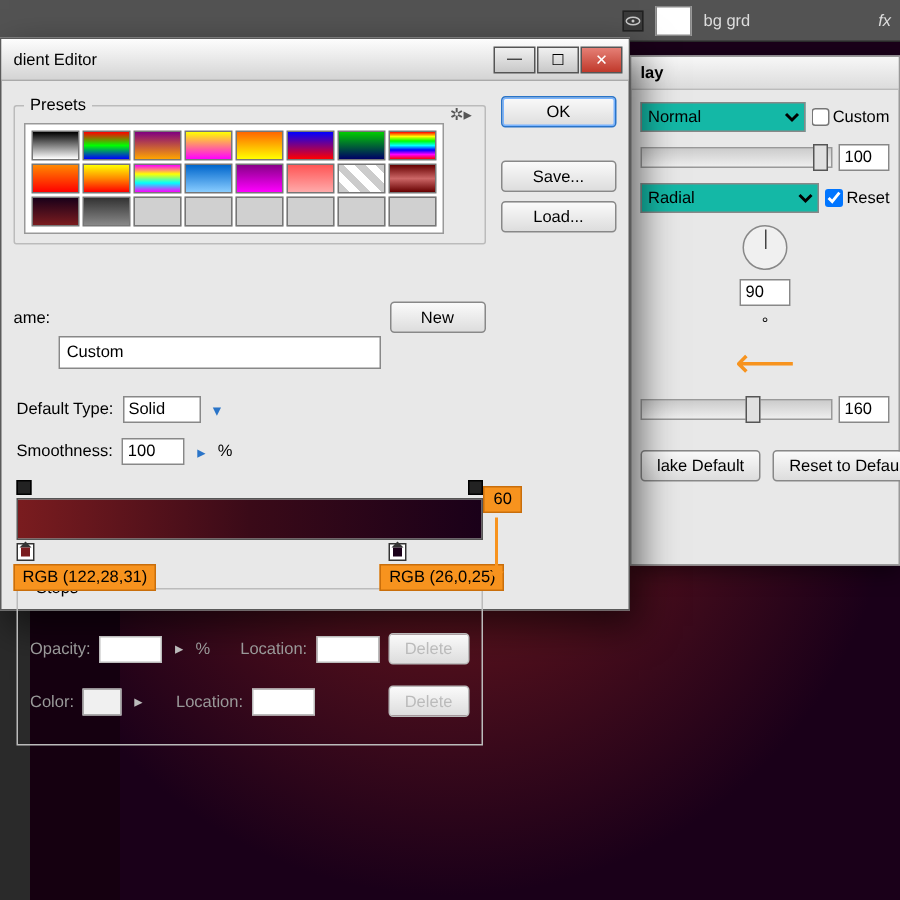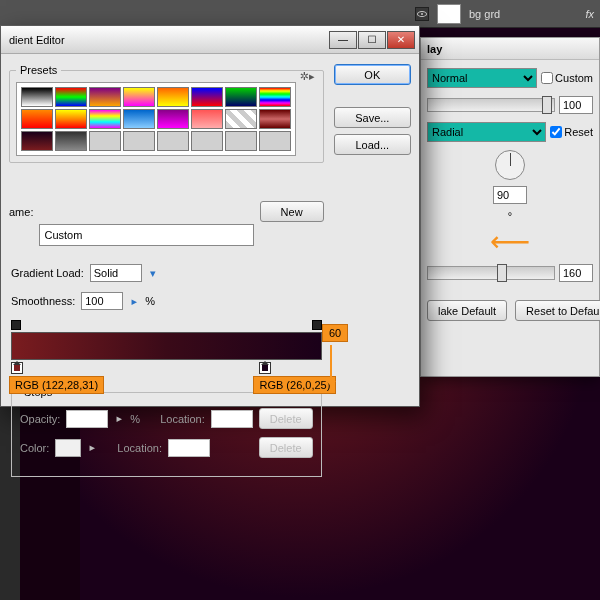--- a/index.html
+++ b/index.html
@@ -72,21 +72,21 @@
 .cstop { position:absolute; width:12px; height:12px; background:#fff; border:1px solid #333; }
 .cstop.sel::before { content:""; position:absolute; top:-6px; left:1px; border:4px solid transparent; border-bottom-color:#333; }
 .cstop .inner { position:absolute; inset:2px; }
 .big-grad { height:28px; border:1px solid #555; background:linear-gradient(90deg,#7a1c1f 0%,#3a0a18 50%,#1a0019 100%); }
 
 .callout-tag { position:absolute; background:#f7931e; color:#000; padding:2px 5px; border:1px solid #c96e0b; font-size:11px; white-space:nowrap; }
 
 fieldset.stops { border:1px solid #bbb; margin-top:26px; padding:10px 8px; }
 fieldset.stops legend { padding:0 4px; }
 .stoprow { display:flex; align-items:center; gap:6px; margin-bottom:8px; color:#888; }
-.dis { color:#999; }
+.dis { color:#999;margin-top:14px; }
 .dis .num-in, .dis .btn, .dis .tri { color:#bbb; border-color:#bbb; }
 .colorsq { width:26px; height:18px; border:1px solid #aaa; background:#f0f0f0; }
 
 .tag80 { position:absolute; left:322px; top:324px; background:#f7931e; border:1px solid #c96e0b; padding:2px 6px; z-index:20; }
 .arrow-down { position:absolute; left:330px; top:345px; width:2px; height:40px; background:#f7931e; z-index:20; }
 .arrow-down::after { content:""; position:absolute; bottom:-6px; left:-4px; border:5px solid transparent; border-top-color:#f7931e; }
 
 </style>
 </head>
 <body>
@@ -188,21 +188,21 @@
       </fieldset>
 
       <div class="namerow">
         <span class="lbl">ame:</span>
         <input type="text" value="Custom" style="">
         <button class="btn" style="width:64px">New</button>
       </div>
 
       <div class="gradedit">
         <div class="frow">
-          <span class="lbl">Gradient Load:</span>
+          <span class="lbl">Default Type:</span>
           <span class="num-in" style="width:52px">
               <span>Solid</span>
             </span>
             <span class="tri">▾</span>
         </div>
         <div class="frow">
           <span class="lbl">Smoothness:</span>
           <span class="num-in">100</span>
             <span class="tri">▸</span>
           <span>%</span>

